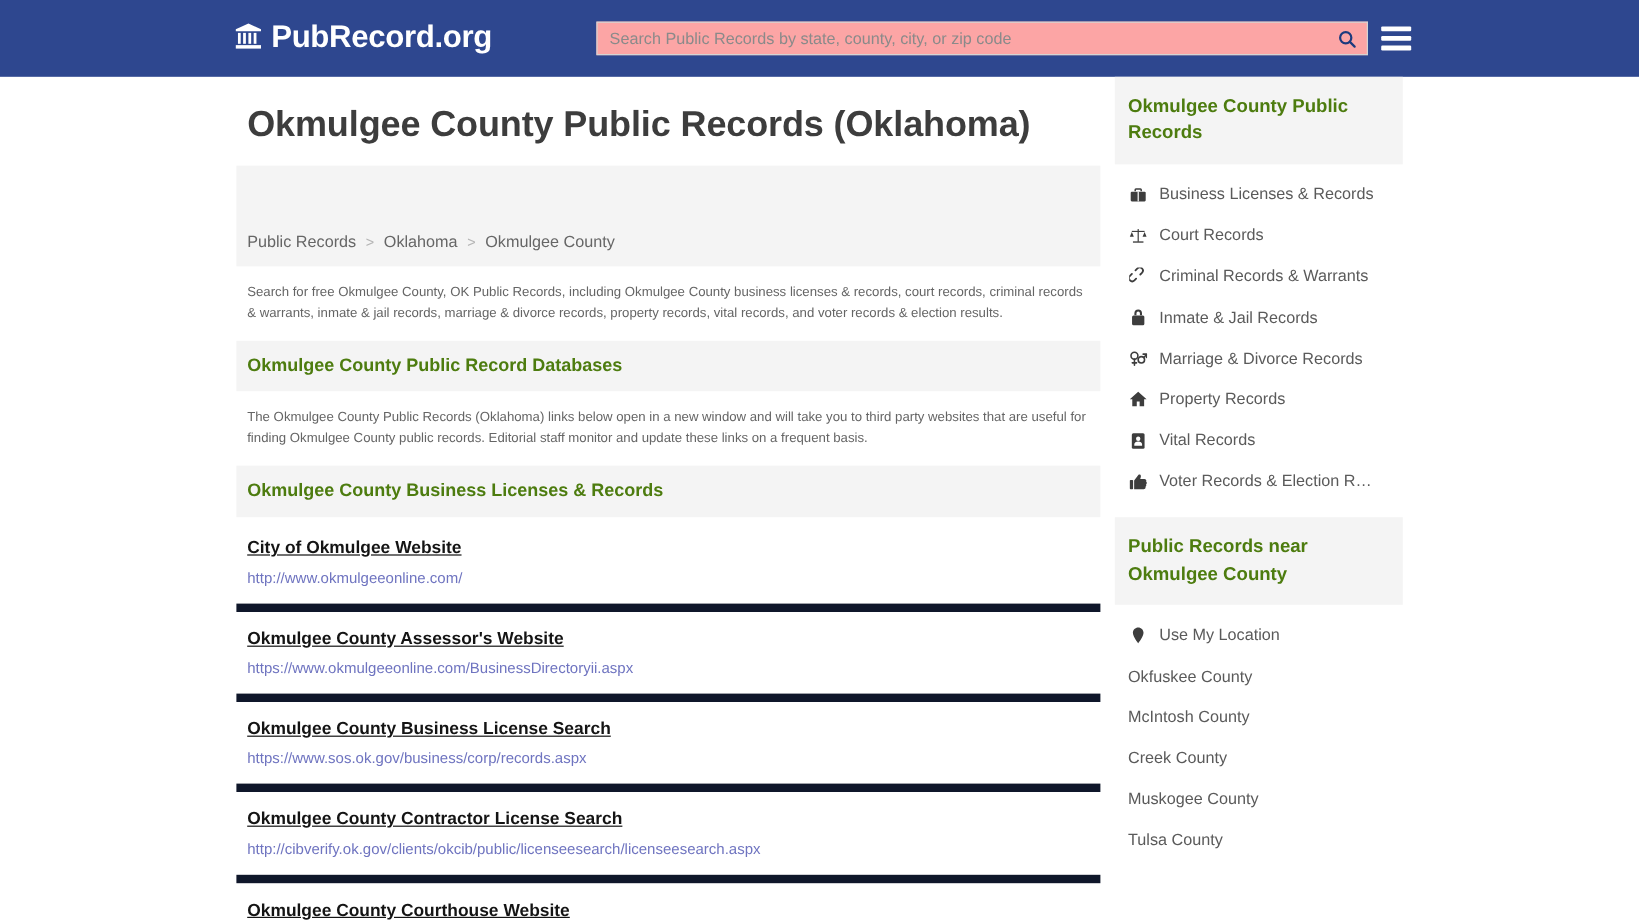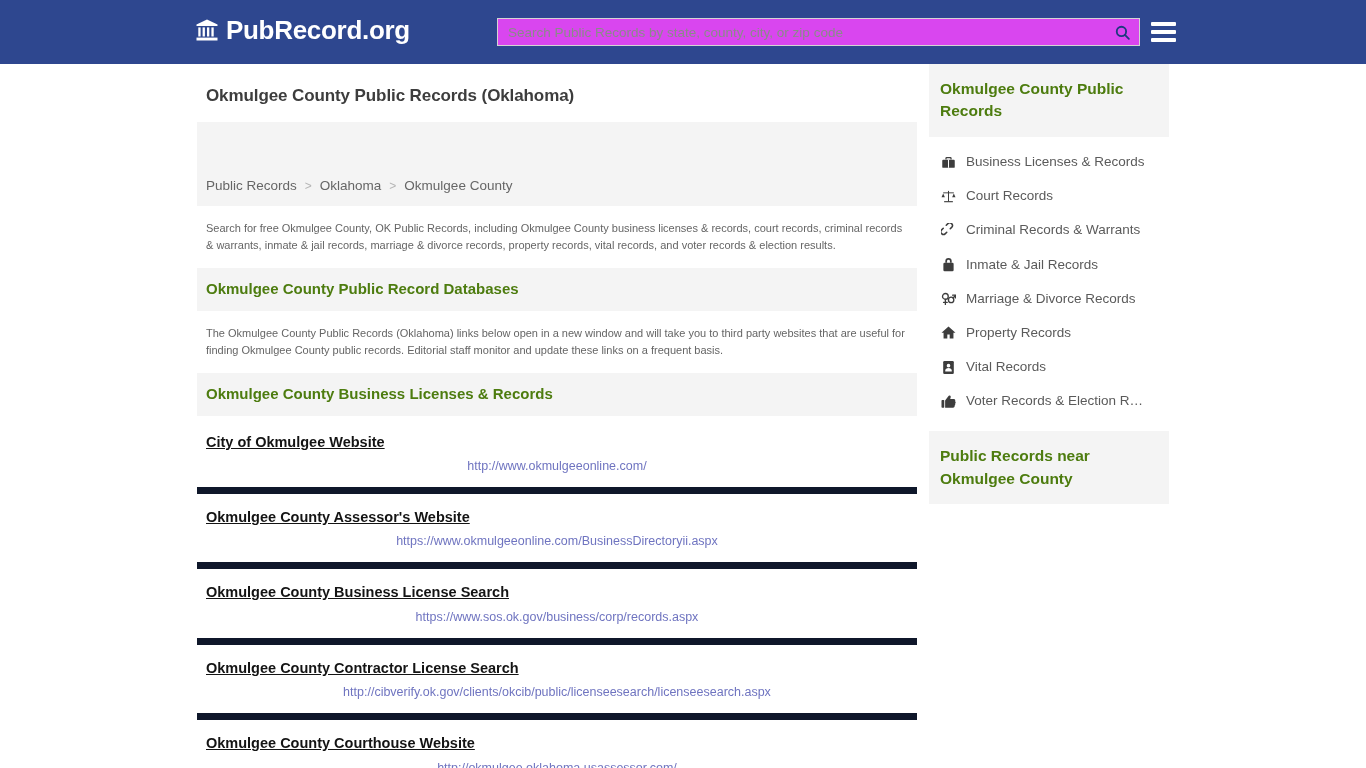--- a/index.html
+++ b/index.html
@@ -49,21 +49,21 @@
     line-height: 1;
     white-space: nowrap;
   }
 
   .search-wrap {
     position: absolute;
     left: 497px;
     top: 18px;
     width: 643px;
     height: 28px;
-    background: #d946ef;
+    background: #fca5a5;
     border: 1px solid #d4d4d4;
     display: flex;
     align-items: center;
   }
   .search-input {
     flex: 1 1 auto;
     border: 0;
     outline: 0;
     background: transparent;
     height: 26px;
@@ -127,21 +127,21 @@
   }
   .side-col {
     width: 252px;
     flex: none;
     padding-left: 12px;
   }
 
   h1.page-title {
     margin: 0;
     padding: 22px 0 16px 9px;
-    font-size: 17px;
+    font-size: 30px;
     font-weight: bold;
     color: #3d3d3d;
     line-height: 1.2;
     letter-spacing: -0.1px;
   }
 
   
   .bar {
     background: #f4f4f4;
     padding: 11px 10px 11px 9px;
@@ -201,21 +201,20 @@
     line-height: 1.2;
     margin-bottom: 8px;
   }
   .link-url {
     display: block;
     font-size: 12.5px;
     color: #6f74c0;
     text-decoration: none;
     line-height: 1.2;
     word-break: break-all;
-    text-align: center;
   }
 
   
   .panel { margin: 0 0 0 0; }
   .panel-head {
     background: #f4f4f4;
     padding: 14px 14px 14px 11px;
     font-size: 15.5px;
     font-weight: bold;
     color: #4d7c0f;
@@ -442,18 +441,36 @@
             <span class="lbl">Voter Records &amp; Election R…</span>
           </a>
 
         </div>
       </div>
 
       <div class="panel-spacer"></div>
 
       <div class="panel">
         <div class="panel-head">Public Records near Okmulgee County</div>
+        <div class="panel-list">
+
+          <a class="panel-item" href="#">
+            <span class="ico">
+              <svg viewBox="0 0 24 24" fill="currentColor" aria-hidden="true">
+                <path d="M12 1.5c-3.9 0-7.1 3.2-7.1 7.1 0 5.3 7.1 13.9 7.1 13.9s7.1-8.6 7.1-13.9c0-3.9-3.2-7.1-7.1-7.1z"></path>
+              </svg>
+            </span>
+            <span class="lbl">Use My Location</span>
+          </a>
+
+          <a class="nearby-item" href="#">Okfuskee County</a>
+          <a class="nearby-item" href="#">McIntosh County</a>
+          <a class="nearby-item" href="#">Creek County</a>
+          <a class="nearby-item" href="#">Muskogee County</a>
+          <a class="nearby-item" href="#">Tulsa County</a>
+
+        </div>
       </div>
 
     </div>
 
   </div>
 </div>
 
 </body></html>

